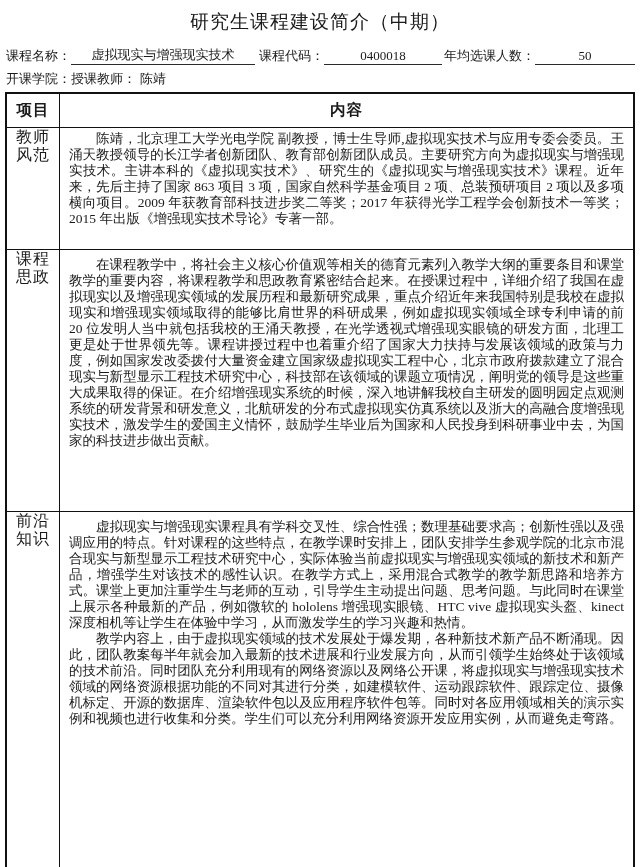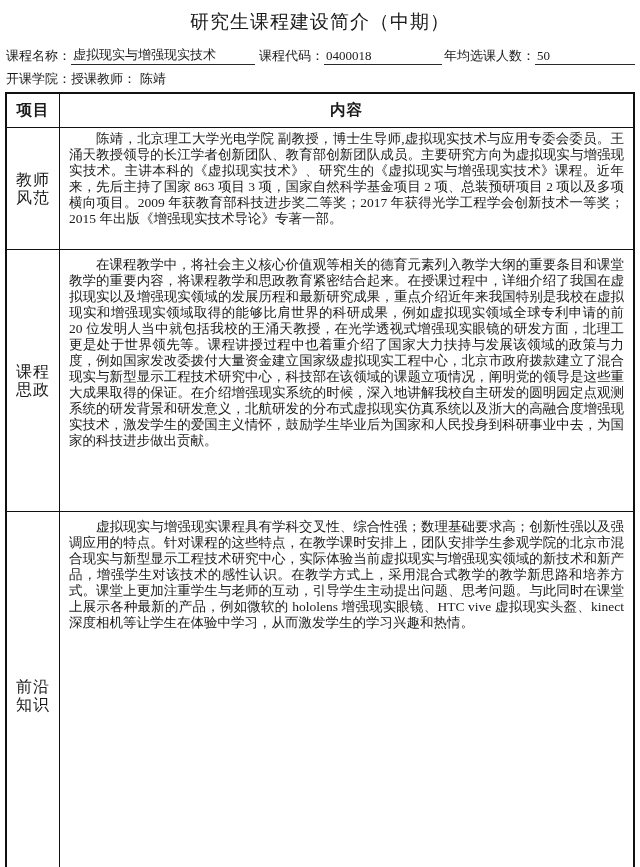--- a/index.html
+++ b/index.html
@@ -25,21 +25,21 @@
   .info-line {
     display: flex;
     align-items: flex-end;
     height: 20px;
     margin-bottom: 3px;
     white-space: nowrap;
   }
   .lbl { flex: none; }
   .val {
     display: inline-block;
-    text-align: left;
+    text-align: center;
     padding: 0 2px;
   }
   .u  { border-bottom: 1px solid #2a2a2a; }
   .u-light { border-bottom: 1px solid #b9b9b9; text-align: left; padding-left: 14px; }
   .w-name   { width: 184px; margin-right: 4px; }
   .w-code   { width: 118px; margin-right: 2px; }
   .w-enroll { flex: 1; }
   .w-school { width: 188px; margin-right: 4px; }
   .w-teacher{ text-align: left; padding-left: 4px; }
 
@@ -50,21 +50,20 @@
   }
   .t-row { display: flex; }
   .t-row + .t-row { border-top: 1px solid #111; }
   .cell-item {
     width: 53px;
     flex: none;
     border-right: 1px solid #111;
     display: flex;
     flex-direction: column;
     align-items: center;
-    justify-content: center;
   }
   .cell-content { flex: 1; overflow: hidden; }
 
   .t-header { height: 33px; }
   .t-header .cell-item,
   .t-header .cell-content {
     display: flex; align-items: center; justify-content: center;
     font-weight: bold; font-size: 15.5px; letter-spacing: 1px;
   }
 
@@ -134,17 +133,18 @@
       </div>
     </div>
 
     <div class="t-row row-3">
       <div class="cell-item">
         <span class="item-label">前沿</span>
         <span class="item-label">知识</span>
       </div>
       <div class="cell-content text">
         <p>虚拟现实与增强现实课程具有学科交叉性、综合性强；数理基础要求高；创新性强以及强调应用的特点。针对课程的这些特点，在教学课时安排上，团队安排学生参观学院的北京市混合现实与新型显示工程技术研究中心，实际体验当前虚拟现实与增强现实领域的新技术和新产品，增强学生对该技术的感性认识。在教学方式上，采用混合式教学的教学新思路和培养方式。课堂上更加注重学生与老师的互动，引导学生主动提出问题、思考问题。与此同时在课堂上展示各种最新的产品，例如微软的 hololens 增强现实眼镜、HTC vive 虚拟现实头盔、kinect 深度相机等让学生在体验中学习，从而激发学生的学习兴趣和热情。</p>
+        <p>教学内容上，由于虚拟现实领域的技术发展处于爆发期，各种新技术新产品不断涌现。因此，团队教案每半年就会加入最新的技术进展和行业发展方向，从而引领学生始终处于该领域的技术前沿。同时团队充分利用现有的网络资源以及网络公开课，将虚拟现实与增强现实技术领域的网络资源根据功能的不同对其进行分类，如建模软件、运动跟踪软件、跟踪定位、摄像机标定、开源的数据库、渲染软件包以及应用程序软件包等。同时对各应用领域相关的演示实例和视频也进行收集和分类。学生们可以充分利用网络资源开发应用实例，从而避免走弯路。</p>
       </div>
     </div>
 
   </div>
 </div>
 
 </body></html>

